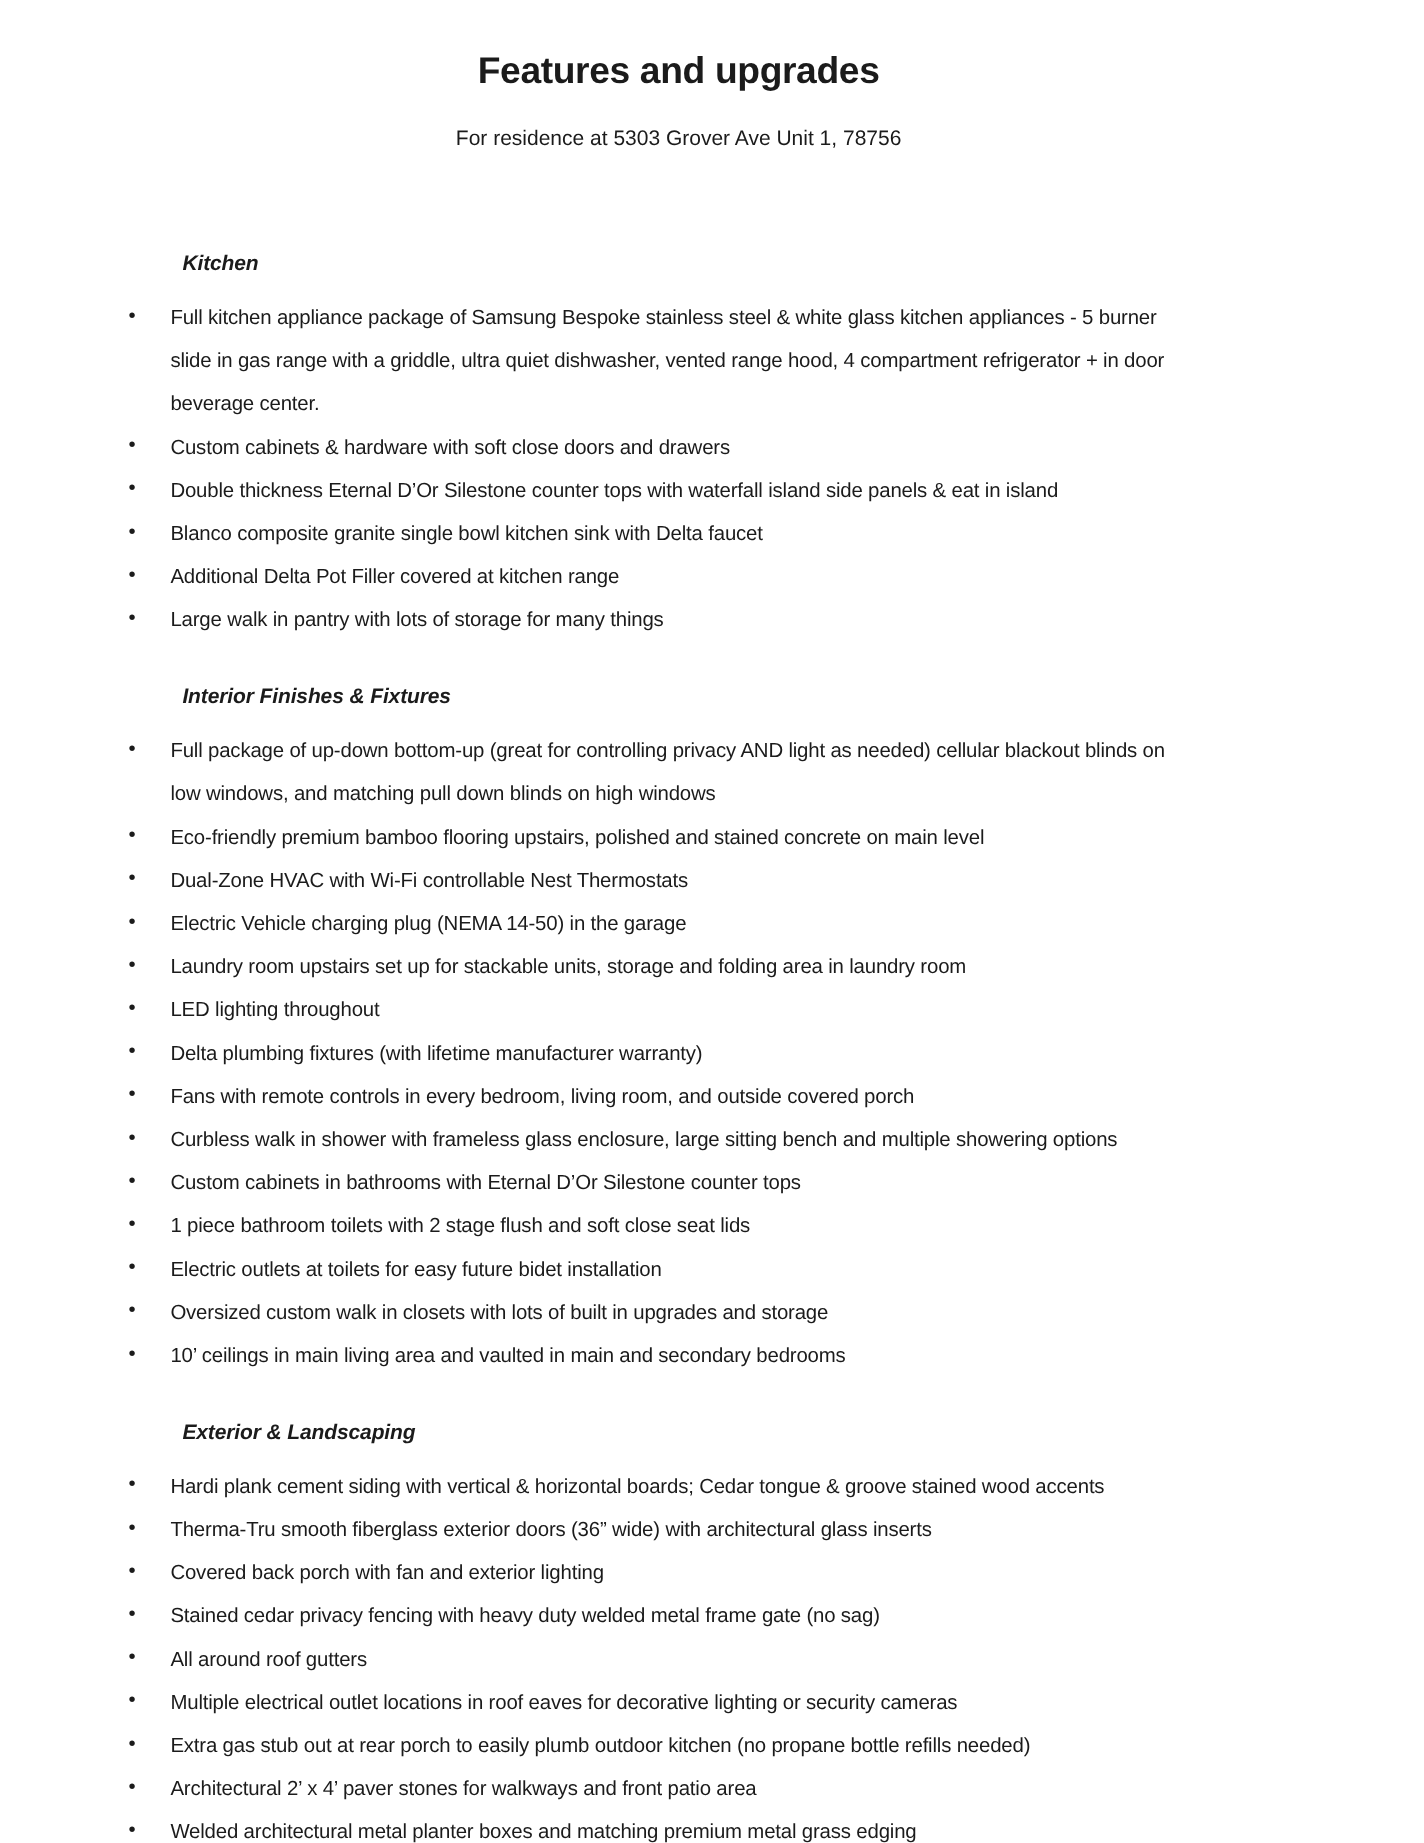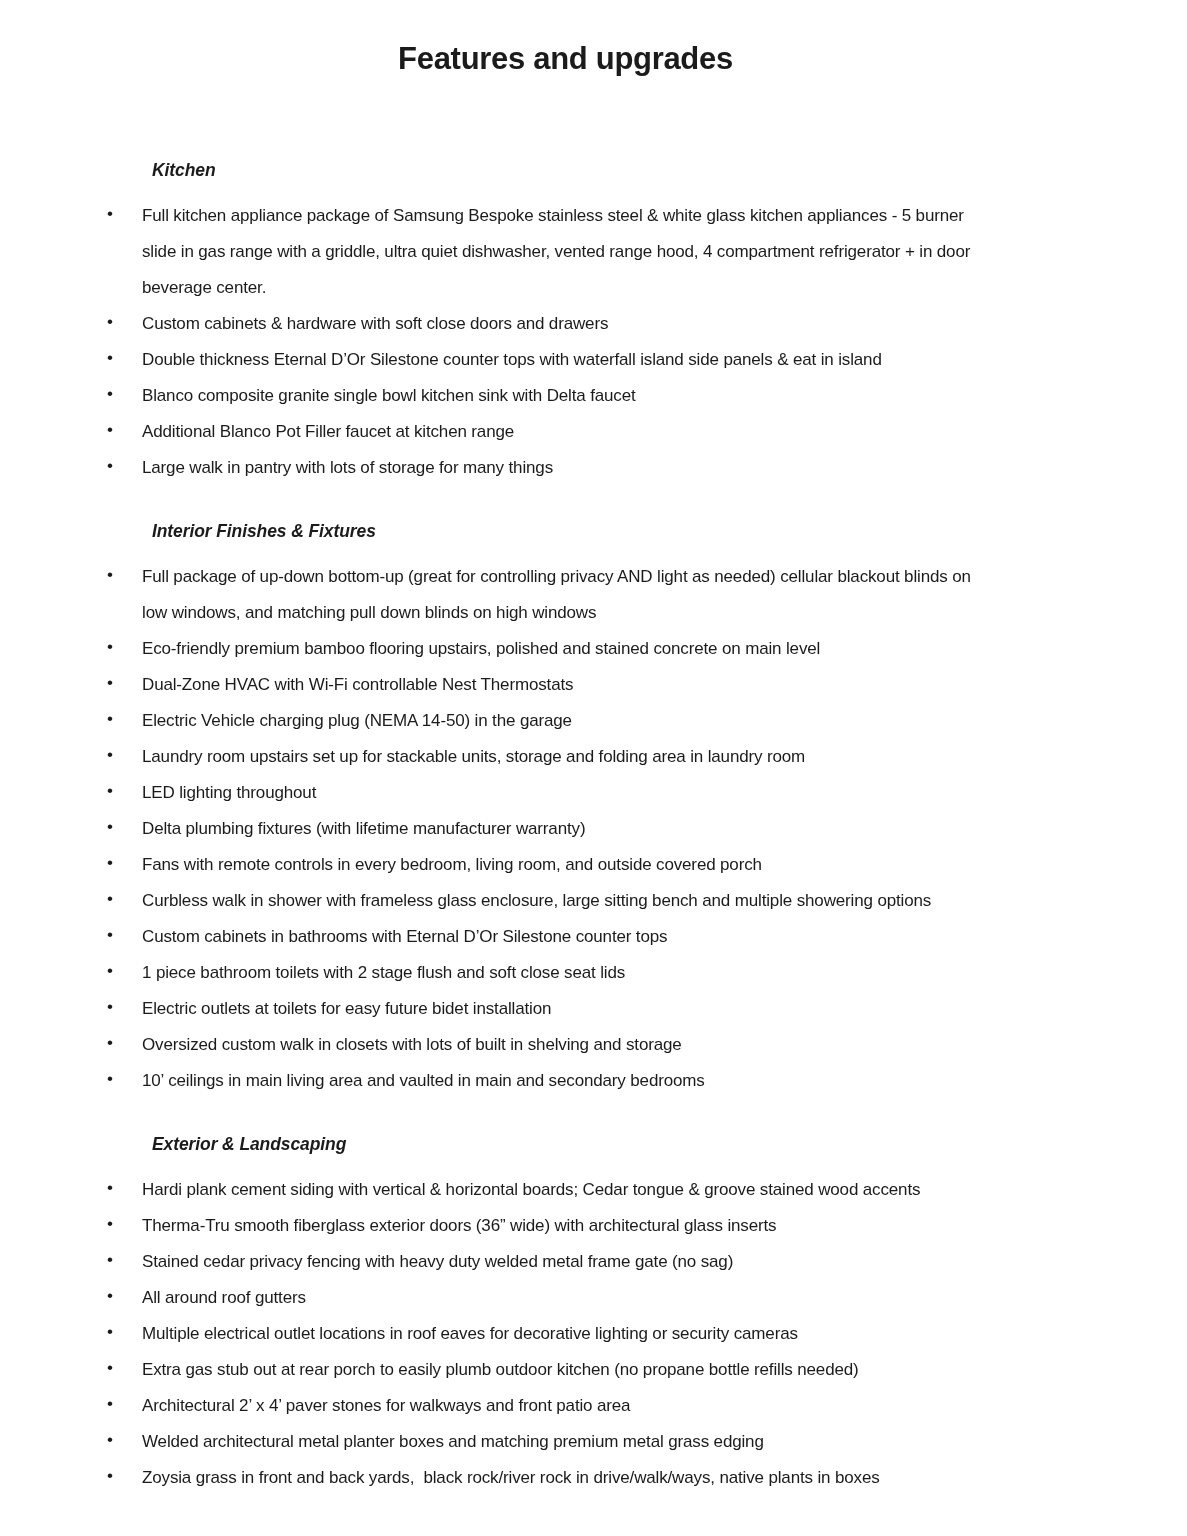--- a/index.html
+++ b/index.html
@@ -70,34 +70,35 @@
     color: #1b1b1b;
   }
 </style>
 </head>
 <body>
 
 <div class="page">
 
   <h1 class="doc-title">Features and upgrades</h1>
 
+  <p class="doc-subtitle">For residence at 5303 Grover Ave Unit 1, 78756</p>
 
   <section class="doc-section first">
     <h2 class="section-heading">Kitchen</h2>
     <ul class="feature-list">
 
         <li>Full kitchen appliance package of Samsung Bespoke stainless steel &amp; white glass kitchen appliances - 5 burner slide in gas range with a griddle, ultra quiet dishwasher, vented range hood, 4 compartment refrigerator + in door beverage center.</li>
 
         <li>Custom cabinets &amp; hardware with soft close doors and drawers</li>
 
         <li>Double thickness Eternal D’Or Silestone counter tops with waterfall island side panels &amp; eat in island</li>
 
         <li>Blanco composite granite single bowl kitchen sink with Delta faucet</li>
 
-        <li>Additional Blanco Pot Filler faucet at kitchen range</li>
+        <li>Additional Delta Pot Filler covered at kitchen range</li>
 
         <li>Large walk in pantry with lots of storage for many things</li>
 
       </ul>
   </section>
 
   <section class="doc-section">
     <h2 class="section-heading">Interior Finishes &amp; Fixtures</h2>
     <ul class="feature-list">
 
@@ -118,35 +119,36 @@
         <li>Fans with remote controls in every bedroom, living room, and outside covered porch</li>
 
         <li>Curbless walk in shower with frameless glass enclosure, large sitting bench and multiple showering options</li>
 
         <li>Custom cabinets in bathrooms with Eternal D’Or Silestone counter tops</li>
 
         <li>1 piece bathroom toilets with 2 stage flush and soft close seat lids</li>
 
         <li>Electric outlets at toilets for easy future bidet installation</li>
 
-        <li>Oversized custom walk in closets with lots of built in shelving and storage</li>
+        <li>Oversized custom walk in closets with lots of built in upgrades and storage</li>
 
         <li>10’ ceilings in main living area and vaulted in main and secondary bedrooms</li>
       </ul>
   </section>
 
   <section class="doc-section">
     <h2 class="section-heading">Exterior &amp; Landscaping</h2>
     <ul class="feature-list">
 
 
         <li>Hardi plank cement siding with vertical &amp; horizontal boards; Cedar tongue &amp; groove stained wood accents</li>
 
         <li>Therma-Tru smooth fiberglass exterior doors (36” wide) with architectural glass inserts</li>
 
+        <li>Covered back porch with fan and exterior lighting</li>
 
         <li>Stained cedar privacy fencing with heavy duty welded metal frame gate (no sag)</li>
 
         <li>All around roof gutters</li>
 
         <li>Multiple electrical outlet locations in roof eaves for decorative lighting or security cameras</li>
 
         <li>Extra gas stub out at rear porch to easily plumb outdoor kitchen (no propane bottle refills needed)</li>
 
         <li>Architectural 2’ x 4’ paver stones for walkways and front patio area</li>

